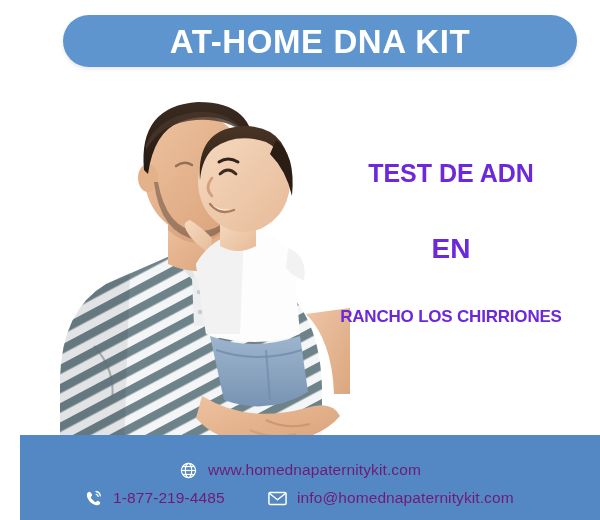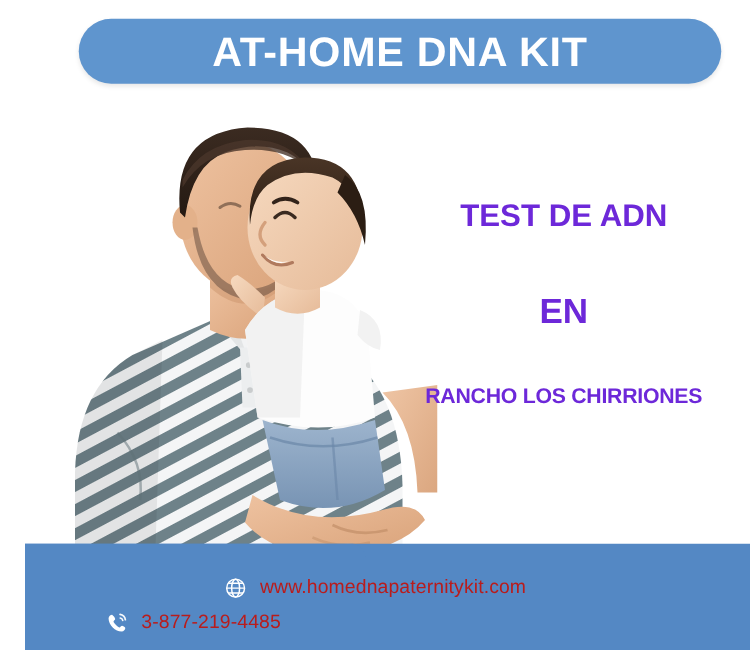--- a/index.html
+++ b/index.html
@@ -44,21 +44,21 @@
   
   .footer{
     position:absolute;left:0;top:435px;width:600px;height:85px;
     background:#5488c4;
   }
   .footer-notch{
     position:absolute;left:0;top:435px;width:272px;height:12px;
     background:#5488c4;border-top-right-radius:10px;
   }
   .foot-row{
-    position:absolute;display:flex;align-items:center;color:#b91c1c;
+    position:absolute;display:flex;align-items:center;color:#701a75;
     font-size:15.5px;white-space:nowrap;
   }
   .foot-row .ft{margin-left:9px;letter-spacing:.1px;}
   .row-web{left:157px;top:459px;}
   .row-phone{left:62px;top:487px;}
   .row-mail{left:246px;top:487px;}
   .ficon{display:inline-flex;align-items:center;justify-content:center;width:22px;height:22px;flex:0 0 auto;}
   .ficon svg{display:block;}
 </style>
 </head>
@@ -200,17 +200,26 @@
   </div>
 
   <div class="foot-row row-phone">
     <span class="ficon">
       <svg viewBox="0 0 24 24" width="19" height="19" fill="none" stroke="#ffffff" stroke-width="1.7" stroke-linecap="round">
         <path d="M7.2 3.5 C5.6 3.5 3.6 5 3.6 7.2 c0 6.3 6.9 13.3 13.2 13.3 2.2 0 3.7-2 3.7-3.6 0-.6-2.6-2.2-3.3-2.2-.8 0-1.9 1.7-2.5 1.7-1.3 0-6.1-4.8-6.1-6.1 0-.6 1.7-1.7 1.7-2.5 0-.7-1.5-3.3-2.1-3.3 z" fill="#ffffff" stroke="none"></path>
         <path d="M15.2 3.2 a6.4 6.4 0 0 1 5.4 5.4" opacity=".95"></path>
         <path d="M15.4 6.8 a3.2 3.2 0 0 1 2.5 2.5" opacity=".95"></path>
       </svg>
     </span>
-    <span class="ft">3-877-219-4485</span>
-  </div>
-
+    <span class="ft">1-877-219-4485</span>
+  </div>
+
+  <div class="foot-row row-mail">
+    <span class="ficon">
+      <svg viewBox="0 0 24 24" width="21" height="21" fill="none" stroke="#ffffff" stroke-width="1.7" stroke-linejoin="round">
+        <rect x="2.2" y="5.2" width="19.6" height="13.6" rx="1.4"></rect>
+        <path d="M2.6 6 L12 13.4 L21.4 6"></path>
+      </svg>
+    </span>
+    <span class="ft">info@homednapaternitykit.com</span>
+  </div>
 
 </div>
 
 </body></html>

